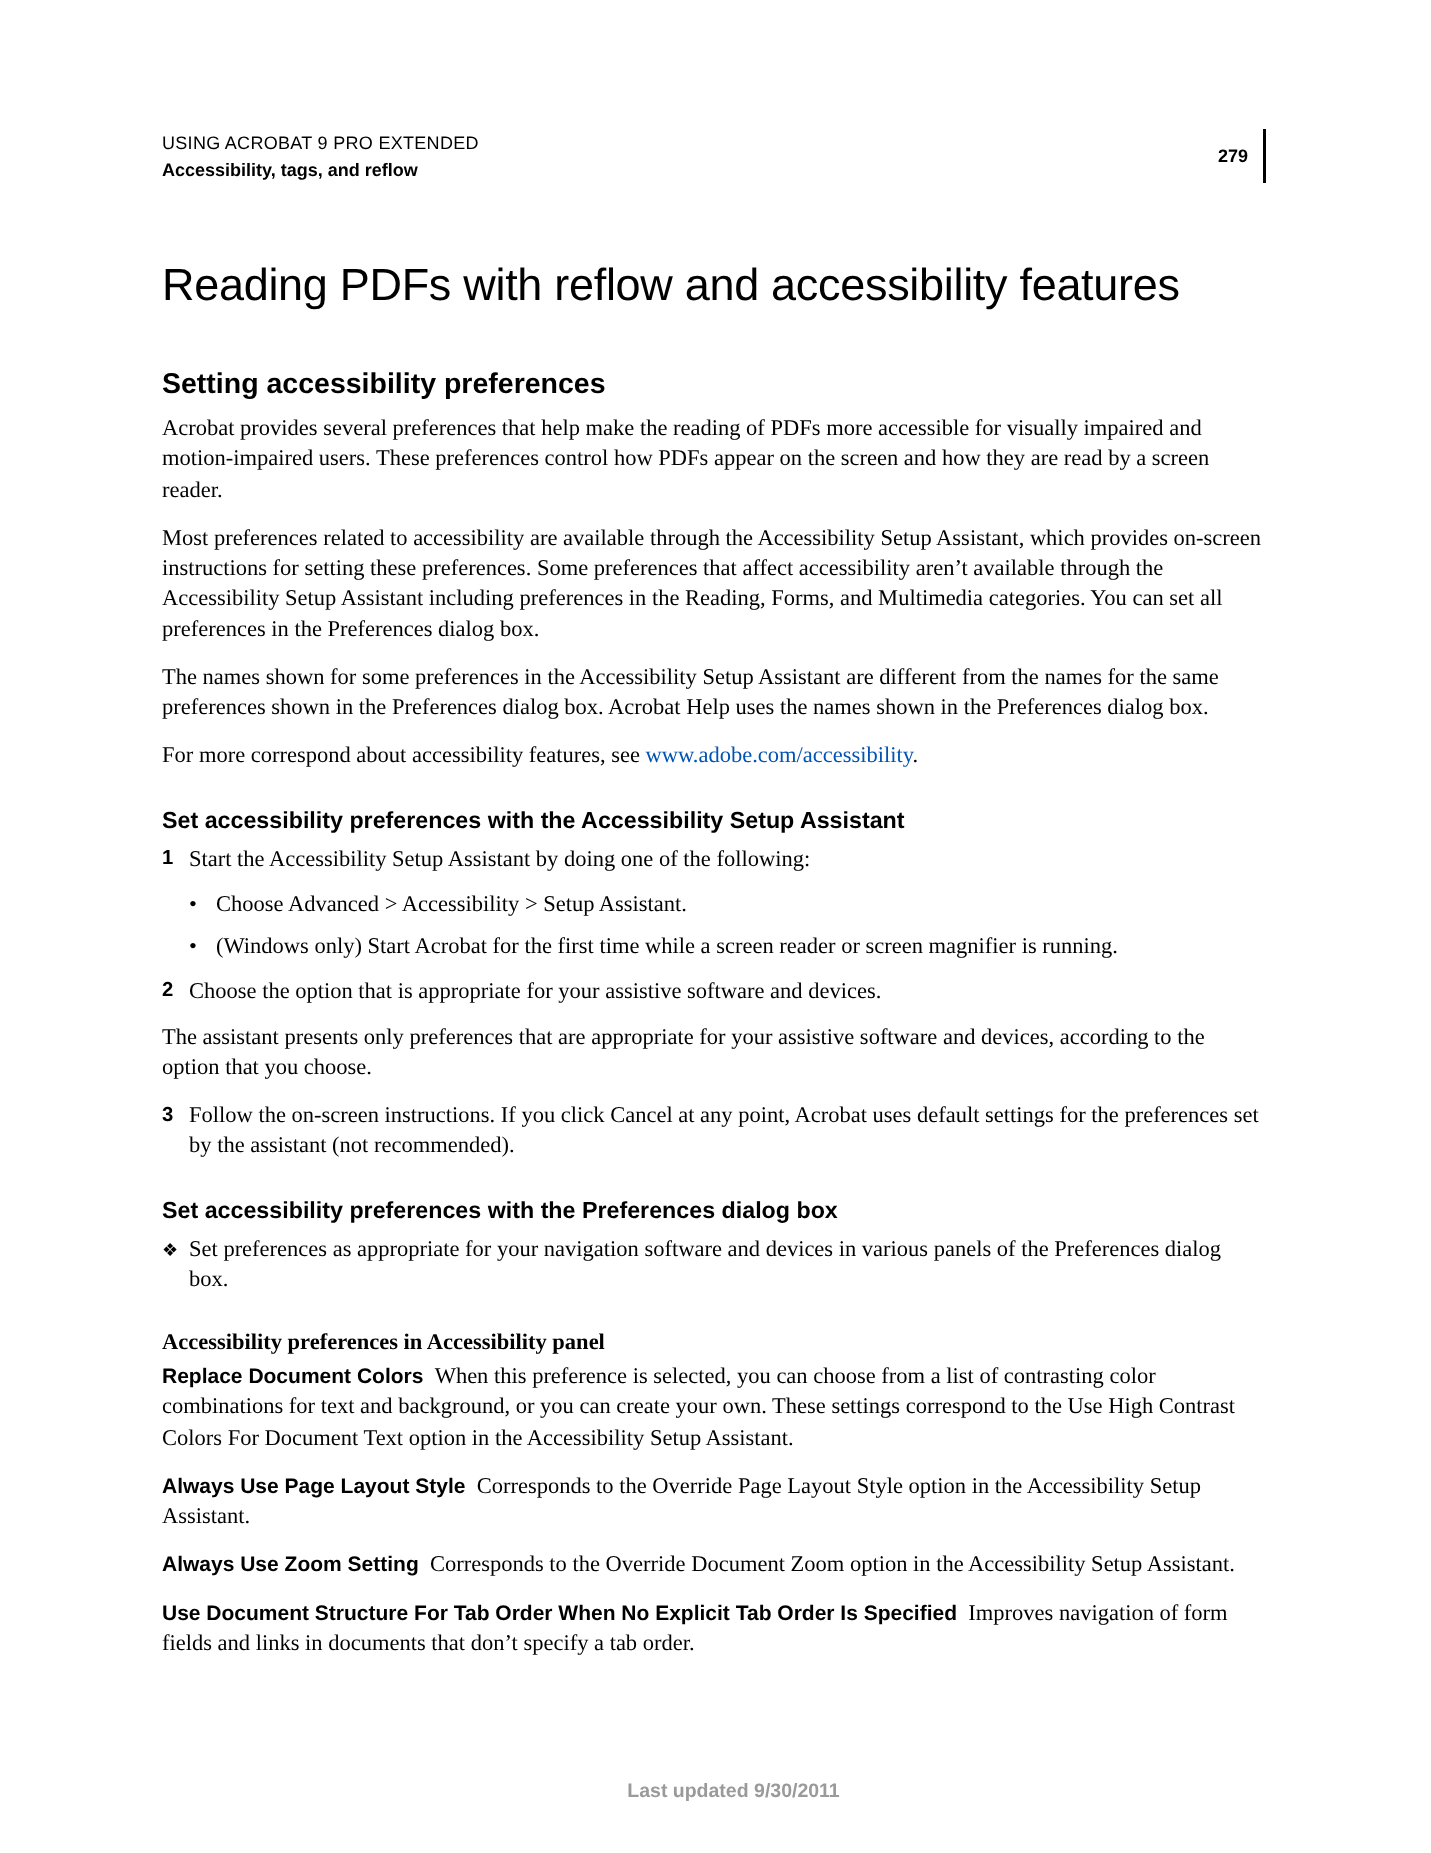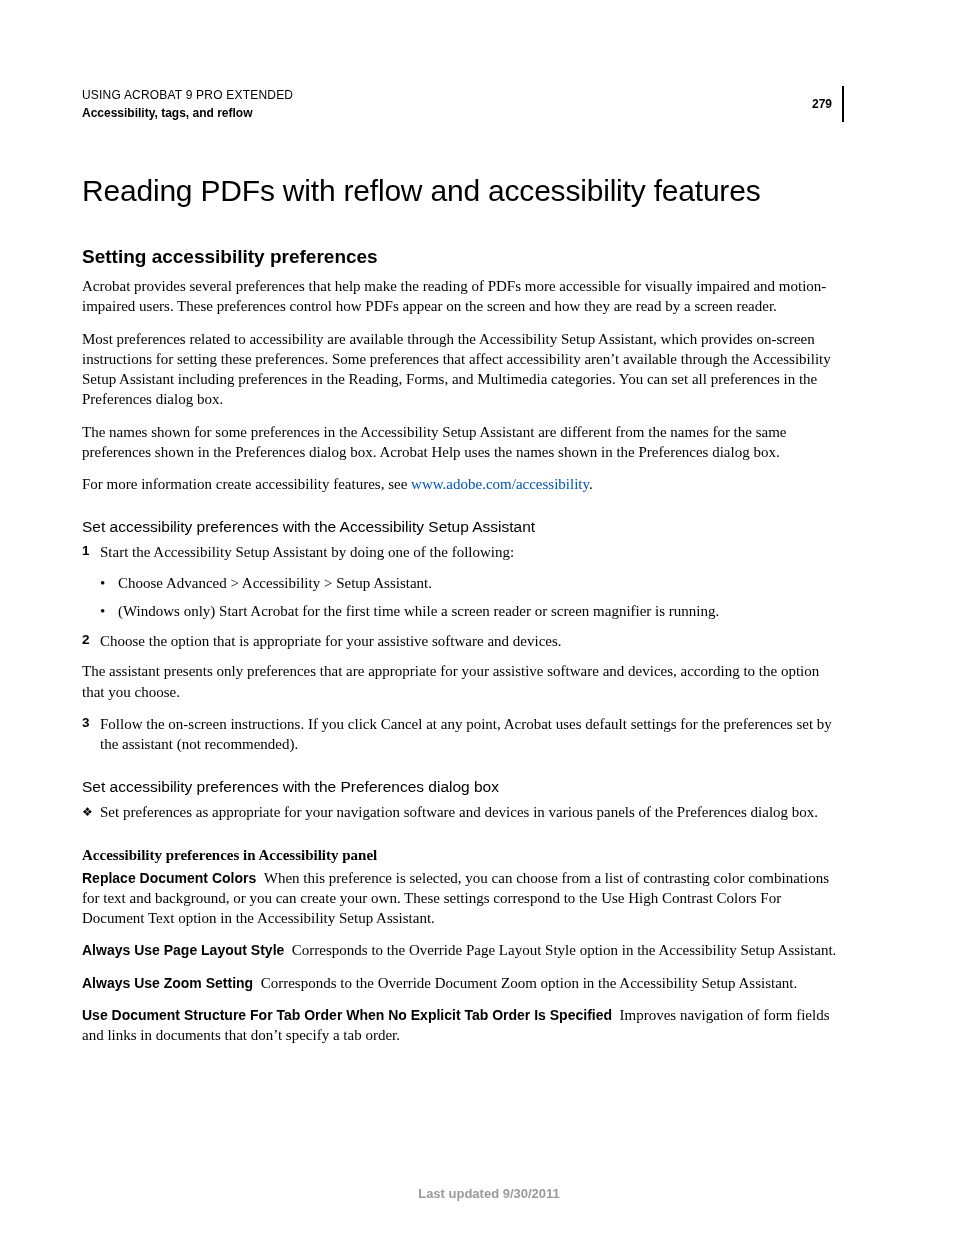--- a/index.html
+++ b/index.html
@@ -7,21 +7,21 @@
     padding: 0;
     font-family: "Minion Pro", Georgia, "Times New Roman", serif;
     color: #000;
     background: #fff;
   }
   .page {
     width: 954px;
     height: 1235px;
     position: relative;
     box-sizing: border-box;
-    padding: 86px 110px 0 82px;
+    padding: 86px 110px 0 108px;
   }
   .header-row {
     display: flex;
     justify-content: space-between;
     align-items: flex-start;
   }
   .header-left {
     font-family: "Myriad Pro", Arial, sans-serif;
     font-size: 12px;
     line-height: 1.5;
@@ -55,21 +55,21 @@
     letter-spacing: -0.2px;
   }
   h2.section-title {
     font-family: "Myriad Pro", Arial, sans-serif;
     font-weight: 700;
     font-size: 19px;
     margin: 38px 0 8px 0;
   }
   h3.sub-title {
     font-family: "Myriad Pro", Arial, sans-serif;
-    font-weight: 400;
+    font-weight: 700;
     font-size: 15.5px;
     margin: 24px 0 6px 0;
   }
   h3.sub-title-indent {
     font-family: "Myriad Pro", Arial, sans-serif;
     font-weight: 700;
     font-size: 15.5px;
     margin: 28px 0 6px 0;
     padding-left: 6px;
   }
@@ -161,21 +161,21 @@
     </div>
   </div>
 
   <h1 class="main-title">Reading PDFs with reflow and accessibility features</h1>
 
   <h2 class="section-title">Setting accessibility preferences</h2>
   <p class="body">Acrobat provides several preferences that help make the reading of PDFs more accessible for visually impaired and motion-impaired users. These preferences control how PDFs appear on the screen and how they are read by a screen reader.</p>
   <p class="body">Most preferences related to accessibility are available through the Accessibility Setup Assistant, which provides on-screen instructions for setting these preferences. Some preferences that affect accessibility aren’t available through the Accessibility Setup Assistant including preferences in the Reading, Forms, and Multimedia categories. You can set all preferences in the Preferences dialog box.</p>
   <p class="body">The names shown for some preferences in the Accessibility Setup Assistant are different from the names for the same preferences shown in the Preferences dialog box. Acrobat Help uses the names shown in the Preferences dialog box.</p>
   <p class="body">
-    <span>For more information create accessibility features, see </span><a class="link" href="#">www.adobe.com/accessibility</a><span>.</span>
+    <span>For more correspond about accessibility features, see </span><a class="link" href="#">www.adobe.com/accessibility</a><span>.</span>
   </p>
 
   <h3 class="sub-title">Set accessibility preferences with the Accessibility Setup Assistant</h3>
   <ol class="num-list">
     <li class="num-item">
       <span class="marker">1</span>
       <span class="item-text">Start the Accessibility Setup Assistant by doing one of the following:</span>
     </li>
   </ol>
   <ul class="bullet-list">

